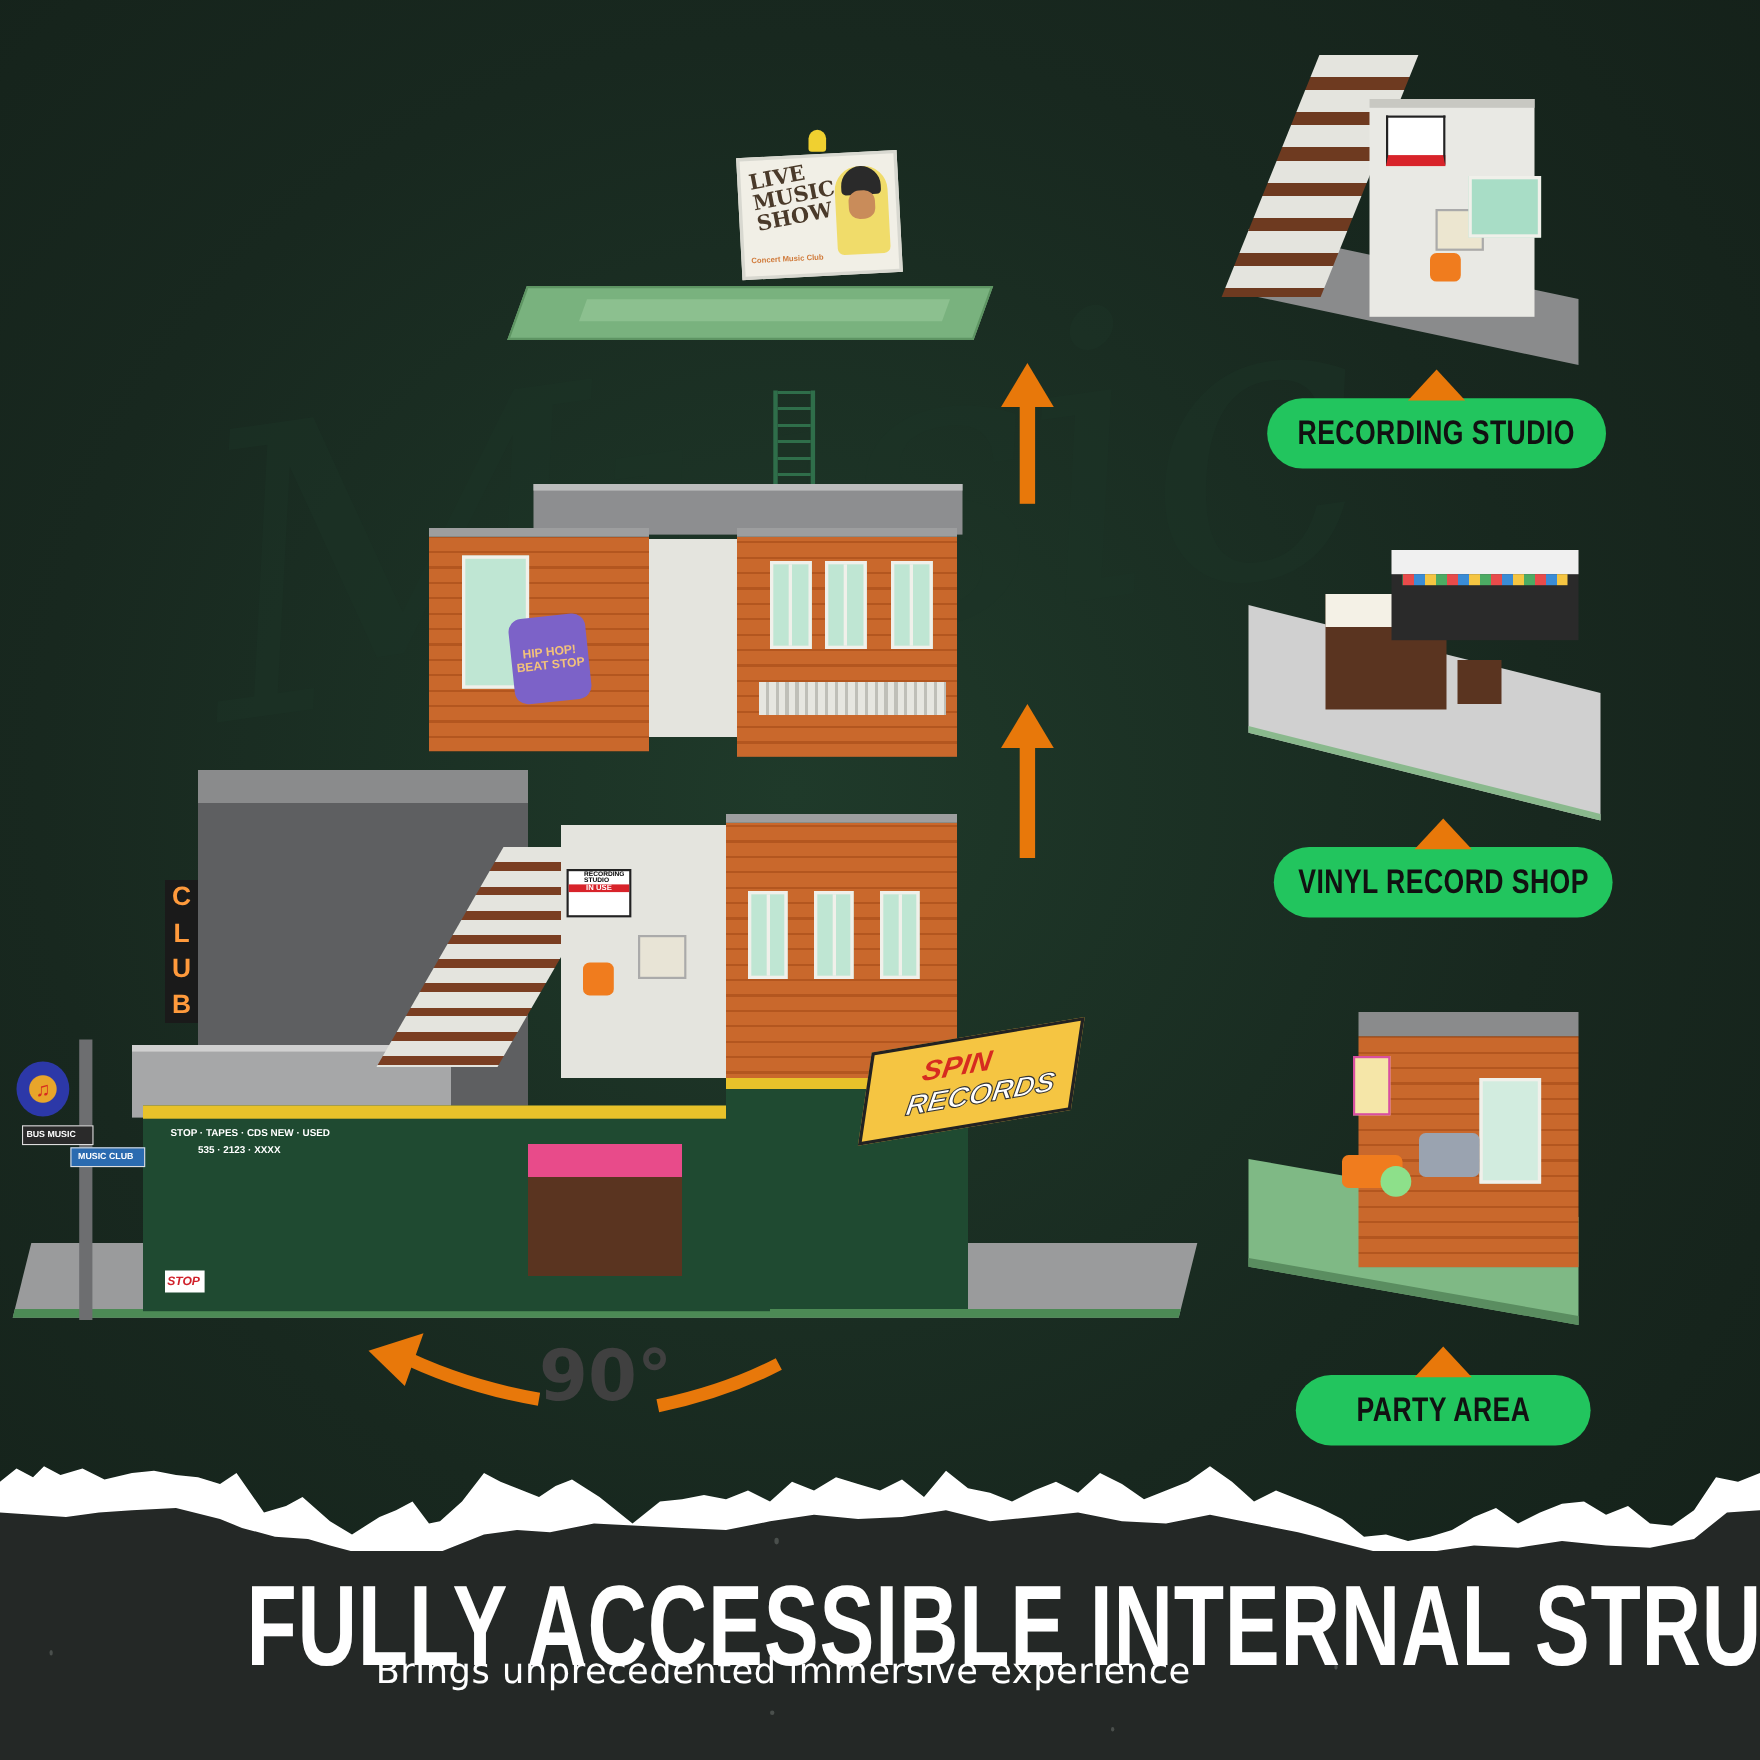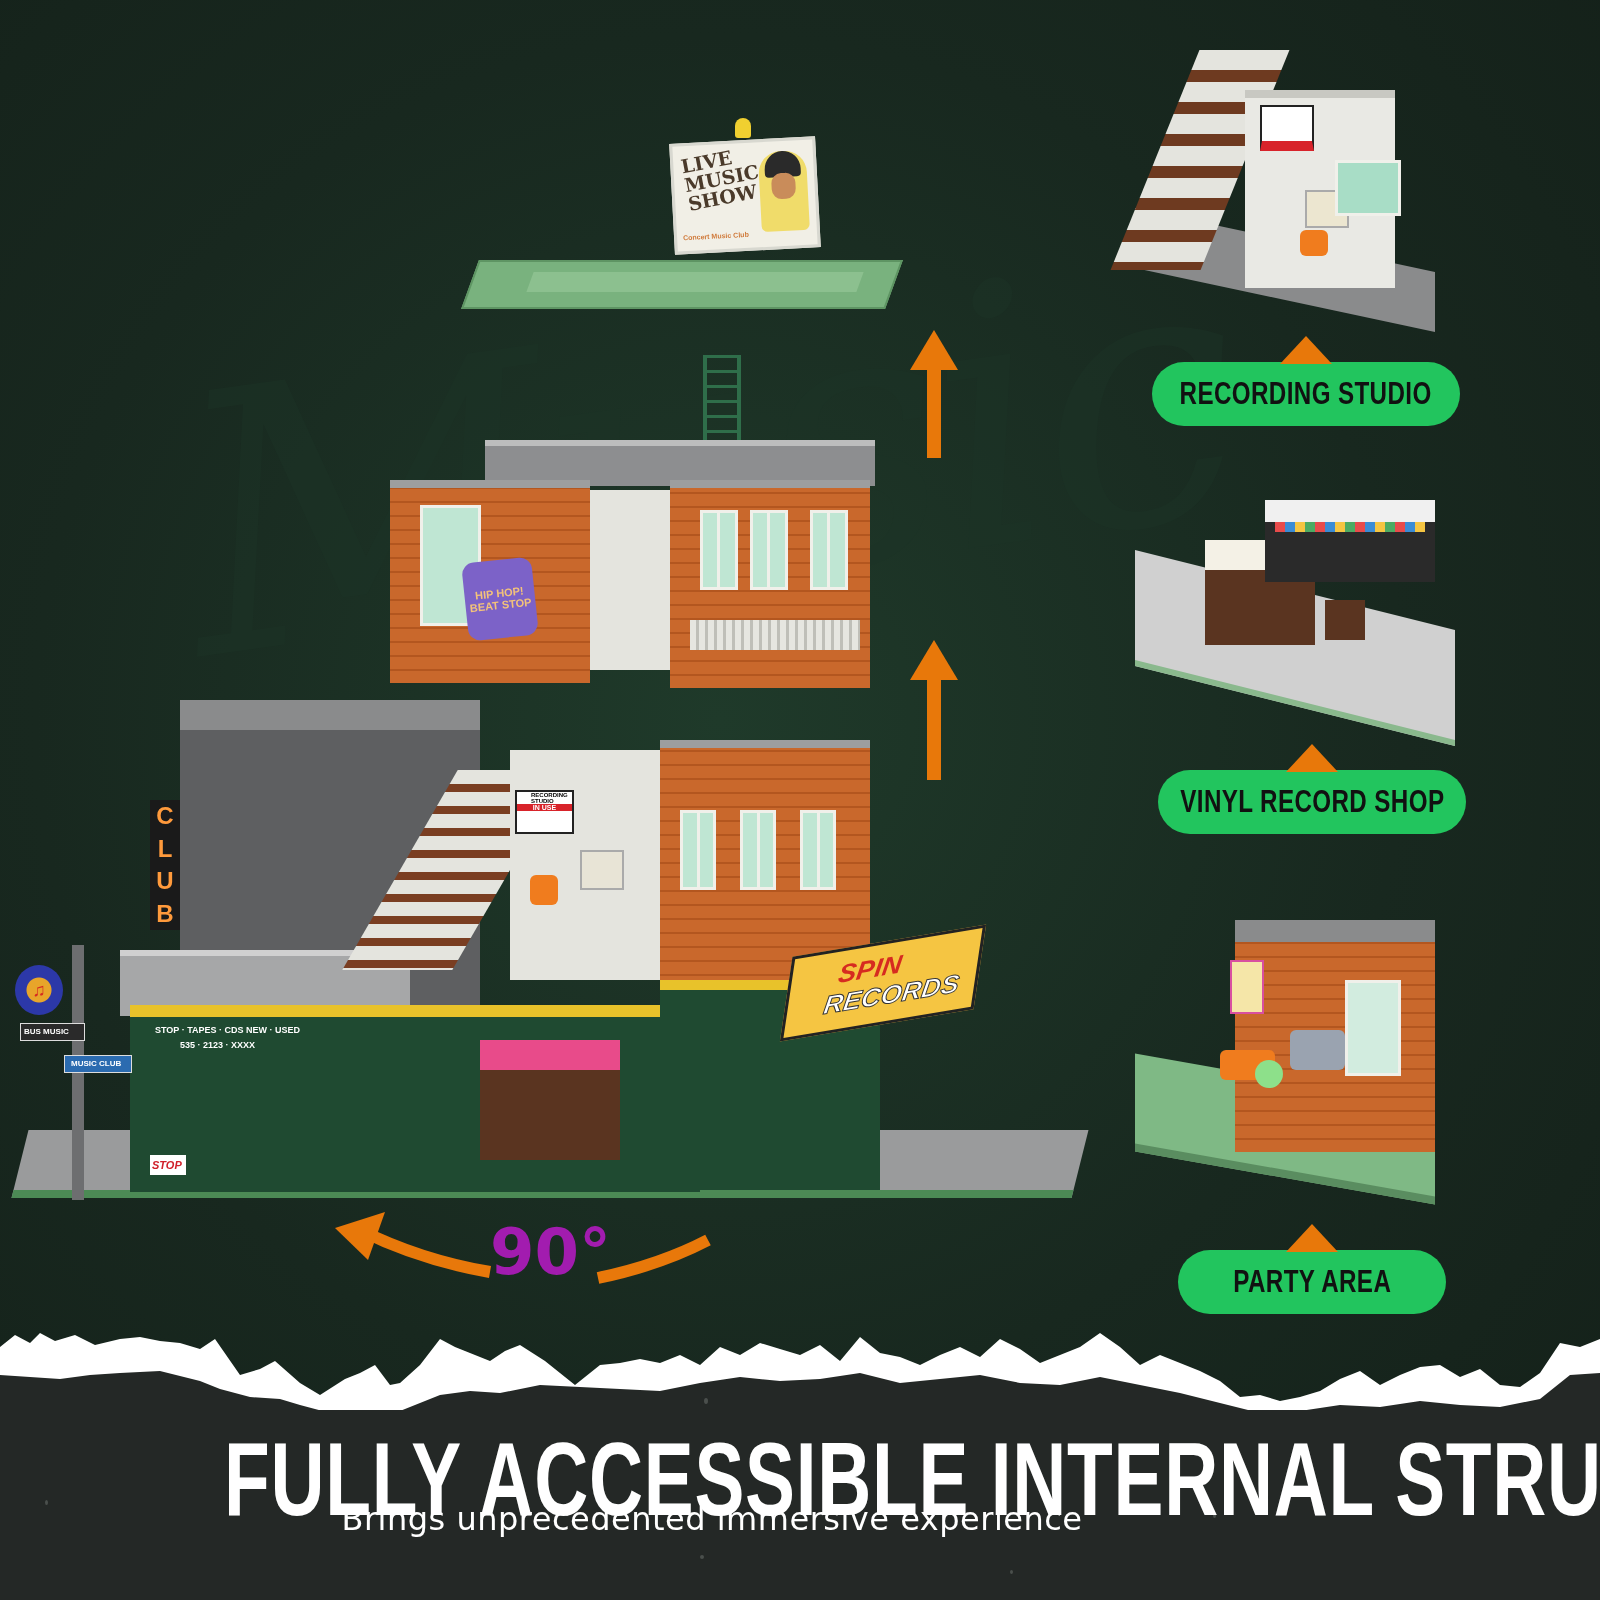--- a/index.html
+++ b/index.html
@@ -128,28 +128,28 @@
     <span class="tiny" style="color:#ff9a3c;font-size:24px;">C</span>
     <span class="tiny" style="color:#ff9a3c;font-size:24px;">L</span>
     <span class="tiny" style="color:#ff9a3c;font-size:24px;">U</span>
     <span class="tiny" style="color:#ff9a3c;font-size:24px;">B</span>
   </div>
 </div>
 
 <div class="abs" style="left:72px;top:945px;width:12px;height:255px;background:#6d6e70;"></div>
 <div class="abs" style="left:15px;top:965px;width:48px;height:50px;background:radial-gradient(circle,#e8a52a 0 12px,#2c38a8 13px 24px);border-radius:50%;display:flex;align-items:center;justify-content:center;color:#d62b20;font-size:18px;font-weight:bold;">♫</div>
 <div class="abs" style="left:20px;top:1023px;width:60px;height:16px;background:#2a2a2a;border:1px solid #ddd;color:#fff;font-size:8px;font-weight:bold;line-height:16px;padding-left:3px;">BUS MUSIC</div>
-<div class="abs" style="left:64px;top:1043px;width:60px;height:16px;background:#2b6bb0;border:1px solid #ddd;color:#fff;font-size:8px;font-weight:bold;line-height:16px;padding-left:6px;margin-top:12px;">MUSIC CLUB</div>
+<div class="abs" style="left:64px;top:1043px;width:60px;height:16px;background:#2b6bb0;border:1px solid #ddd;color:#fff;font-size:8px;font-weight:bold;line-height:16px;padding-left:6px;">MUSIC CLUB</div>
 
 <svg class="abs" style="left:330px;top:1200px;" width="400" height="110" viewBox="0 0 400 110">
   <path d="M30 30 Q 90 60 160 72" stroke="#e8780a" stroke-width="12" fill="none"></path>
   <polygon points="5,28 55,12 38,60" fill="#e8780a"></polygon>
   <path d="M268 78 Q 330 65 378 40" stroke="#e8780a" stroke-width="12" fill="none"></path>
 </svg>
-<div class="abs" style="left:490px;top:1215px;color:#a21caf;font-family:'DejaVu Sans',sans-serif;font-weight:bold;font-size:64px;">90°</div>
+<div class="abs" style="left:490px;top:1215px;color:#404040;font-family:'DejaVu Sans',sans-serif;font-weight:bold;font-size:64px;">90°</div>
 
 <div class="vignette-box" style="left:1135px;top:40px;width:320px;height:280px;">
   <div class="abs" style="left:0;top:200px;width:300px;height:60px;background:#8a8b8c;transform:skewY(12deg);"></div>
   <div class="abs" style="left:20px;top:10px;width:90px;height:220px;background:repeating-linear-gradient(180deg,#e4e4de 0 20px,#6e3a20 20px 32px);transform:skewX(-22deg);"></div>
   <div class="abs" style="left:110px;top:50px;width:150px;height:190px;background:#e9e9e4;border-top:8px solid #c8c8c2;"></div>
   <div class="abs" style="left:125px;top:65px;width:50px;height:34px;background:#fff;border:2px solid #222;border-bottom:10px solid #d8232a;"></div>
   <div class="abs" style="left:165px;top:190px;width:28px;height:26px;background:#f07c1e;border-radius:6px;"></div>
   <div class="abs" style="left:170px;top:150px;width:40px;height:34px;background:#ece6d0;border:2px solid #aaa;"></div>
   <div class="abs" style="left:200px;top:120px;width:60px;height:50px;background:#a8ddc6;border:3px solid #f0f0ea;"></div>
 </div>

